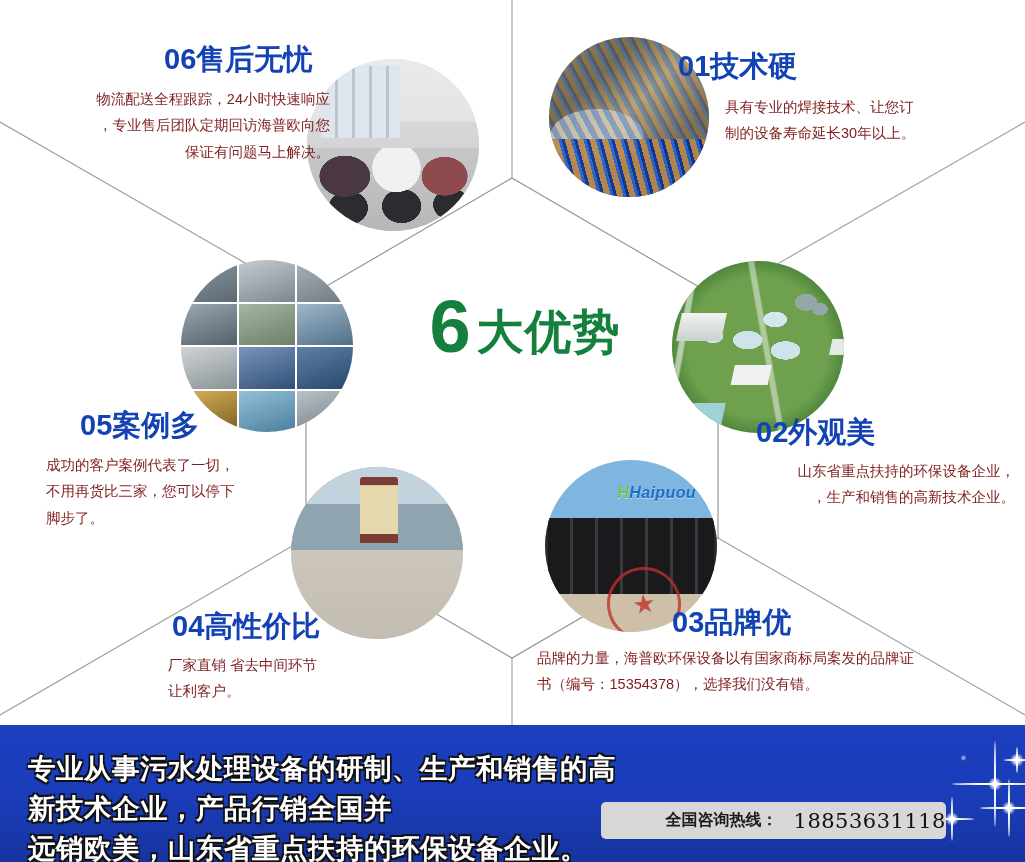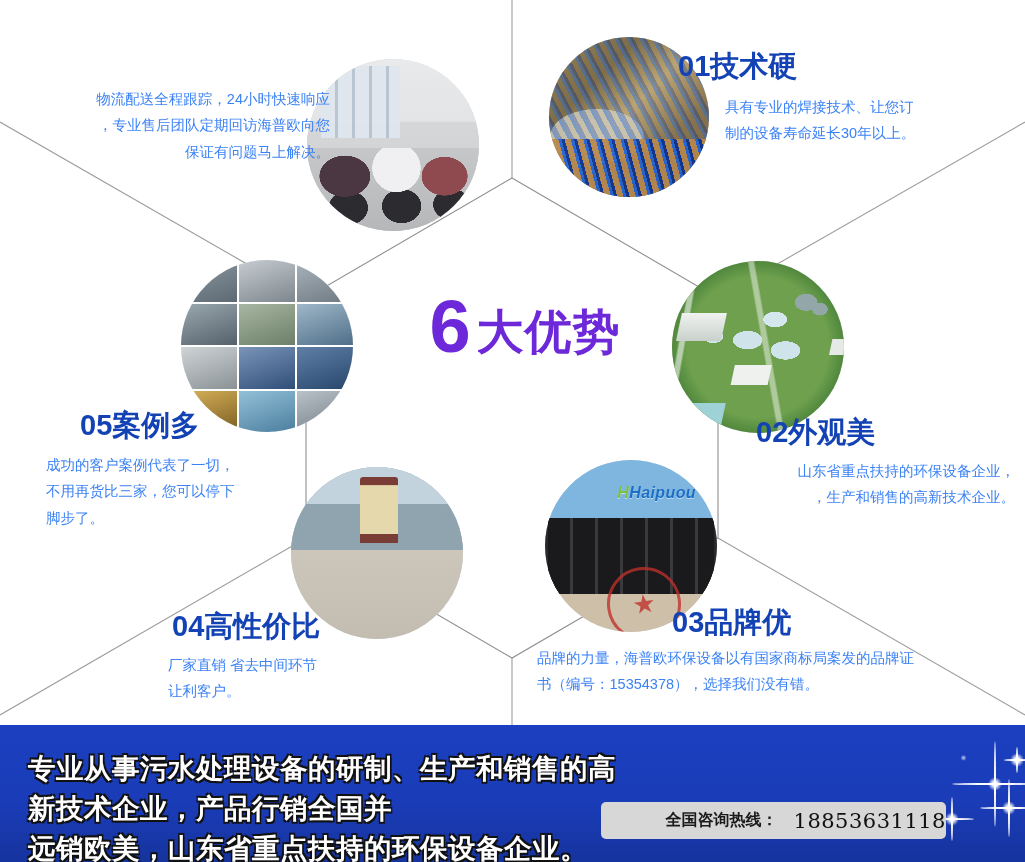--- a/index.html
+++ b/index.html
@@ -29,21 +29,21 @@
     pointer-events: none;
   }
 
   
   .center-title {
     position: absolute;
     left: 395px; top: 290px;
     width: 260px;
     text-align: center;
     white-space: nowrap;
-    color: #6d28d9;
+    color: #15803d;
     line-height: 1;
   }
   .center-title .big-num {
     font-size: 74px;
     font-weight: 700;
     letter-spacing: -1px;
     vertical-align: -4px;
   }
   .center-title .big-word {
     font-size: 47px;
@@ -202,21 +202,21 @@
     position: absolute;
     color: #1342b4;
     font-size: 29px;
     font-weight: 700;
     letter-spacing: 0px;
     white-space: nowrap;
     line-height: 1;
   }
   .feat-body {
     position: absolute;
-    color: #3b82f6;
+    color: #7f1d1d;
     font-size: 14.5px;
     line-height: 1.82;
   }
   .ta-r { text-align: right; }
   .ta-l { text-align: left; }
 
   
   .banner {
     position: absolute;
     left: 0; bottom: 0;
@@ -306,20 +306,21 @@
     </g>
   </svg>
 
   <div class="center-title">
     <span class="big-num">6</span><span class="big-word">大优势</span>
   </div>
 
   <div class="circle" style="left:307px; top:59px; width:172px; height:172px;">
     <div class="ph ph-office"></div>
   </div>
+  <div class="feat-head" style="left:164px; top:45px;">06售后无忧</div>
   <div class="feat-body ta-r" style="left:20px; top:86px; width:310px;">
     <div>物流配送全程跟踪，24小时快速响应</div>
     <div>，专业售后团队定期回访海普欧向您</div>
     <div>保证有问题马上解决。</div>
   </div>
 
   <div class="circle" style="left:549px; top:37px; width:160px; height:160px;">
     <div class="ph ph-weld"></div>
   </div>
   <div class="feat-head" style="left:678px; top:52px;">01技术硬</div>

